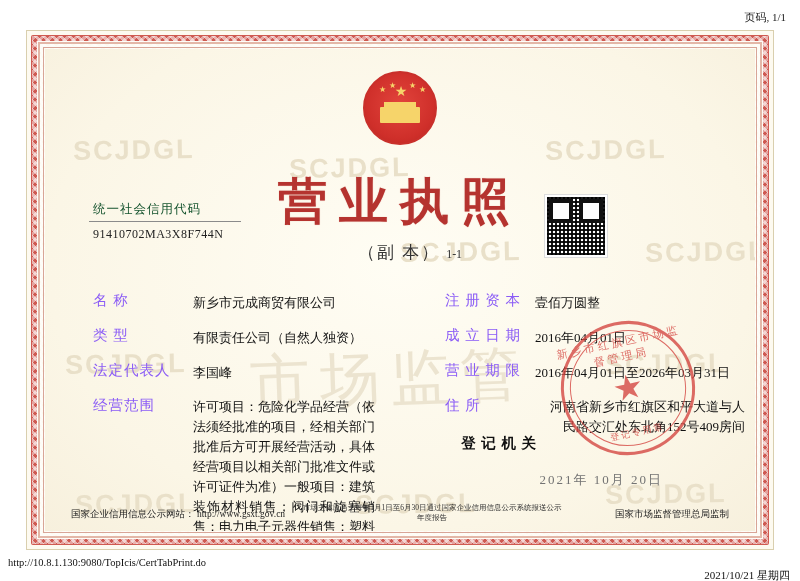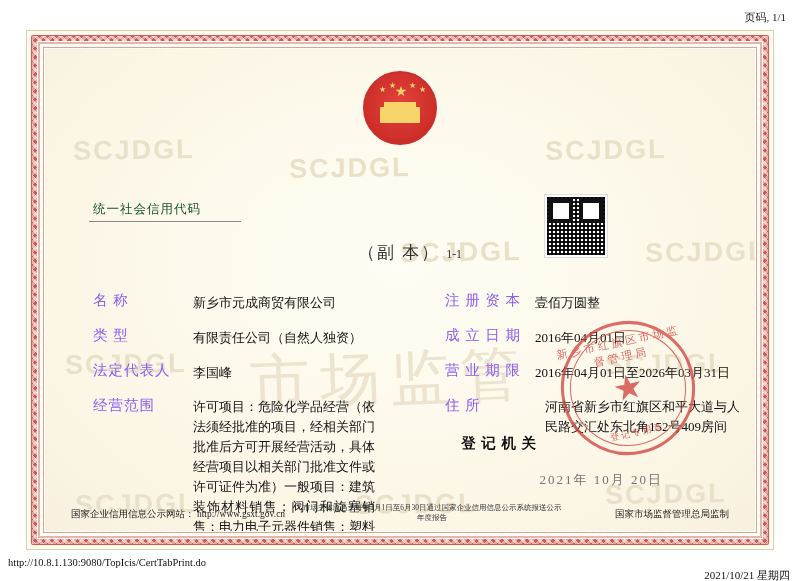--- a/index.html
+++ b/index.html
@@ -178,20 +178,21 @@
   .lbl{
     position:absolute;
     font-size:14.5px;color:#8b5cf6;font-weight:normal;
     letter-spacing:1px;
     font-family:"Liberation Serif", serif;
   }
   .val{
     position:absolute;
     font-size:13px;color:#111;line-height:20px;
     font-family:"Liberation Serif", serif;
+    text-align:right;
   }
   
   .seal{
     position:absolute;right:60px;bottom:76px;
     width:128px;height:128px;border-radius:50%;
     border:3px solid #d4443f;
     opacity:.78;
     transform:rotate(-12deg);
   }
   .seal .ring{
@@ -267,26 +268,28 @@
       <div class="stars-small">
         <i style="left:4px;top:2px;">★</i>
         <i style="left:14px;top:-2px;">★</i>
         <i style="left:34px;top:-2px;">★</i>
         <i style="left:44px;top:2px;">★</i>
       </div>
       <div class="star">★</div>
       <div class="gate"></div>
     </div>
 
+    <div class="title">营业执照</div>
     <div class="subtitle">
       <span>（副  本）</span><span class="no">1-1</span>
     </div>
 
     <div class="code-label">统一社会信用代码</div>
     <div class="code-underline"></div>
+    <div class="code-value">91410702MA3X8F744N</div>
 
     <div class="qr"></div>
 
     <div class="fields">
 
       <div class="lbl" style="left:48px;top:10px;">名    称</div>
       <div class="val" style="left:148px;top:12px;">新乡市元成商贸有限公司</div>
 
       <div class="lbl" style="left:48px;top:45px;">类    型</div>
       <div class="val" style="left:148px;top:47px;">有限责任公司（自然人独资）</div>

